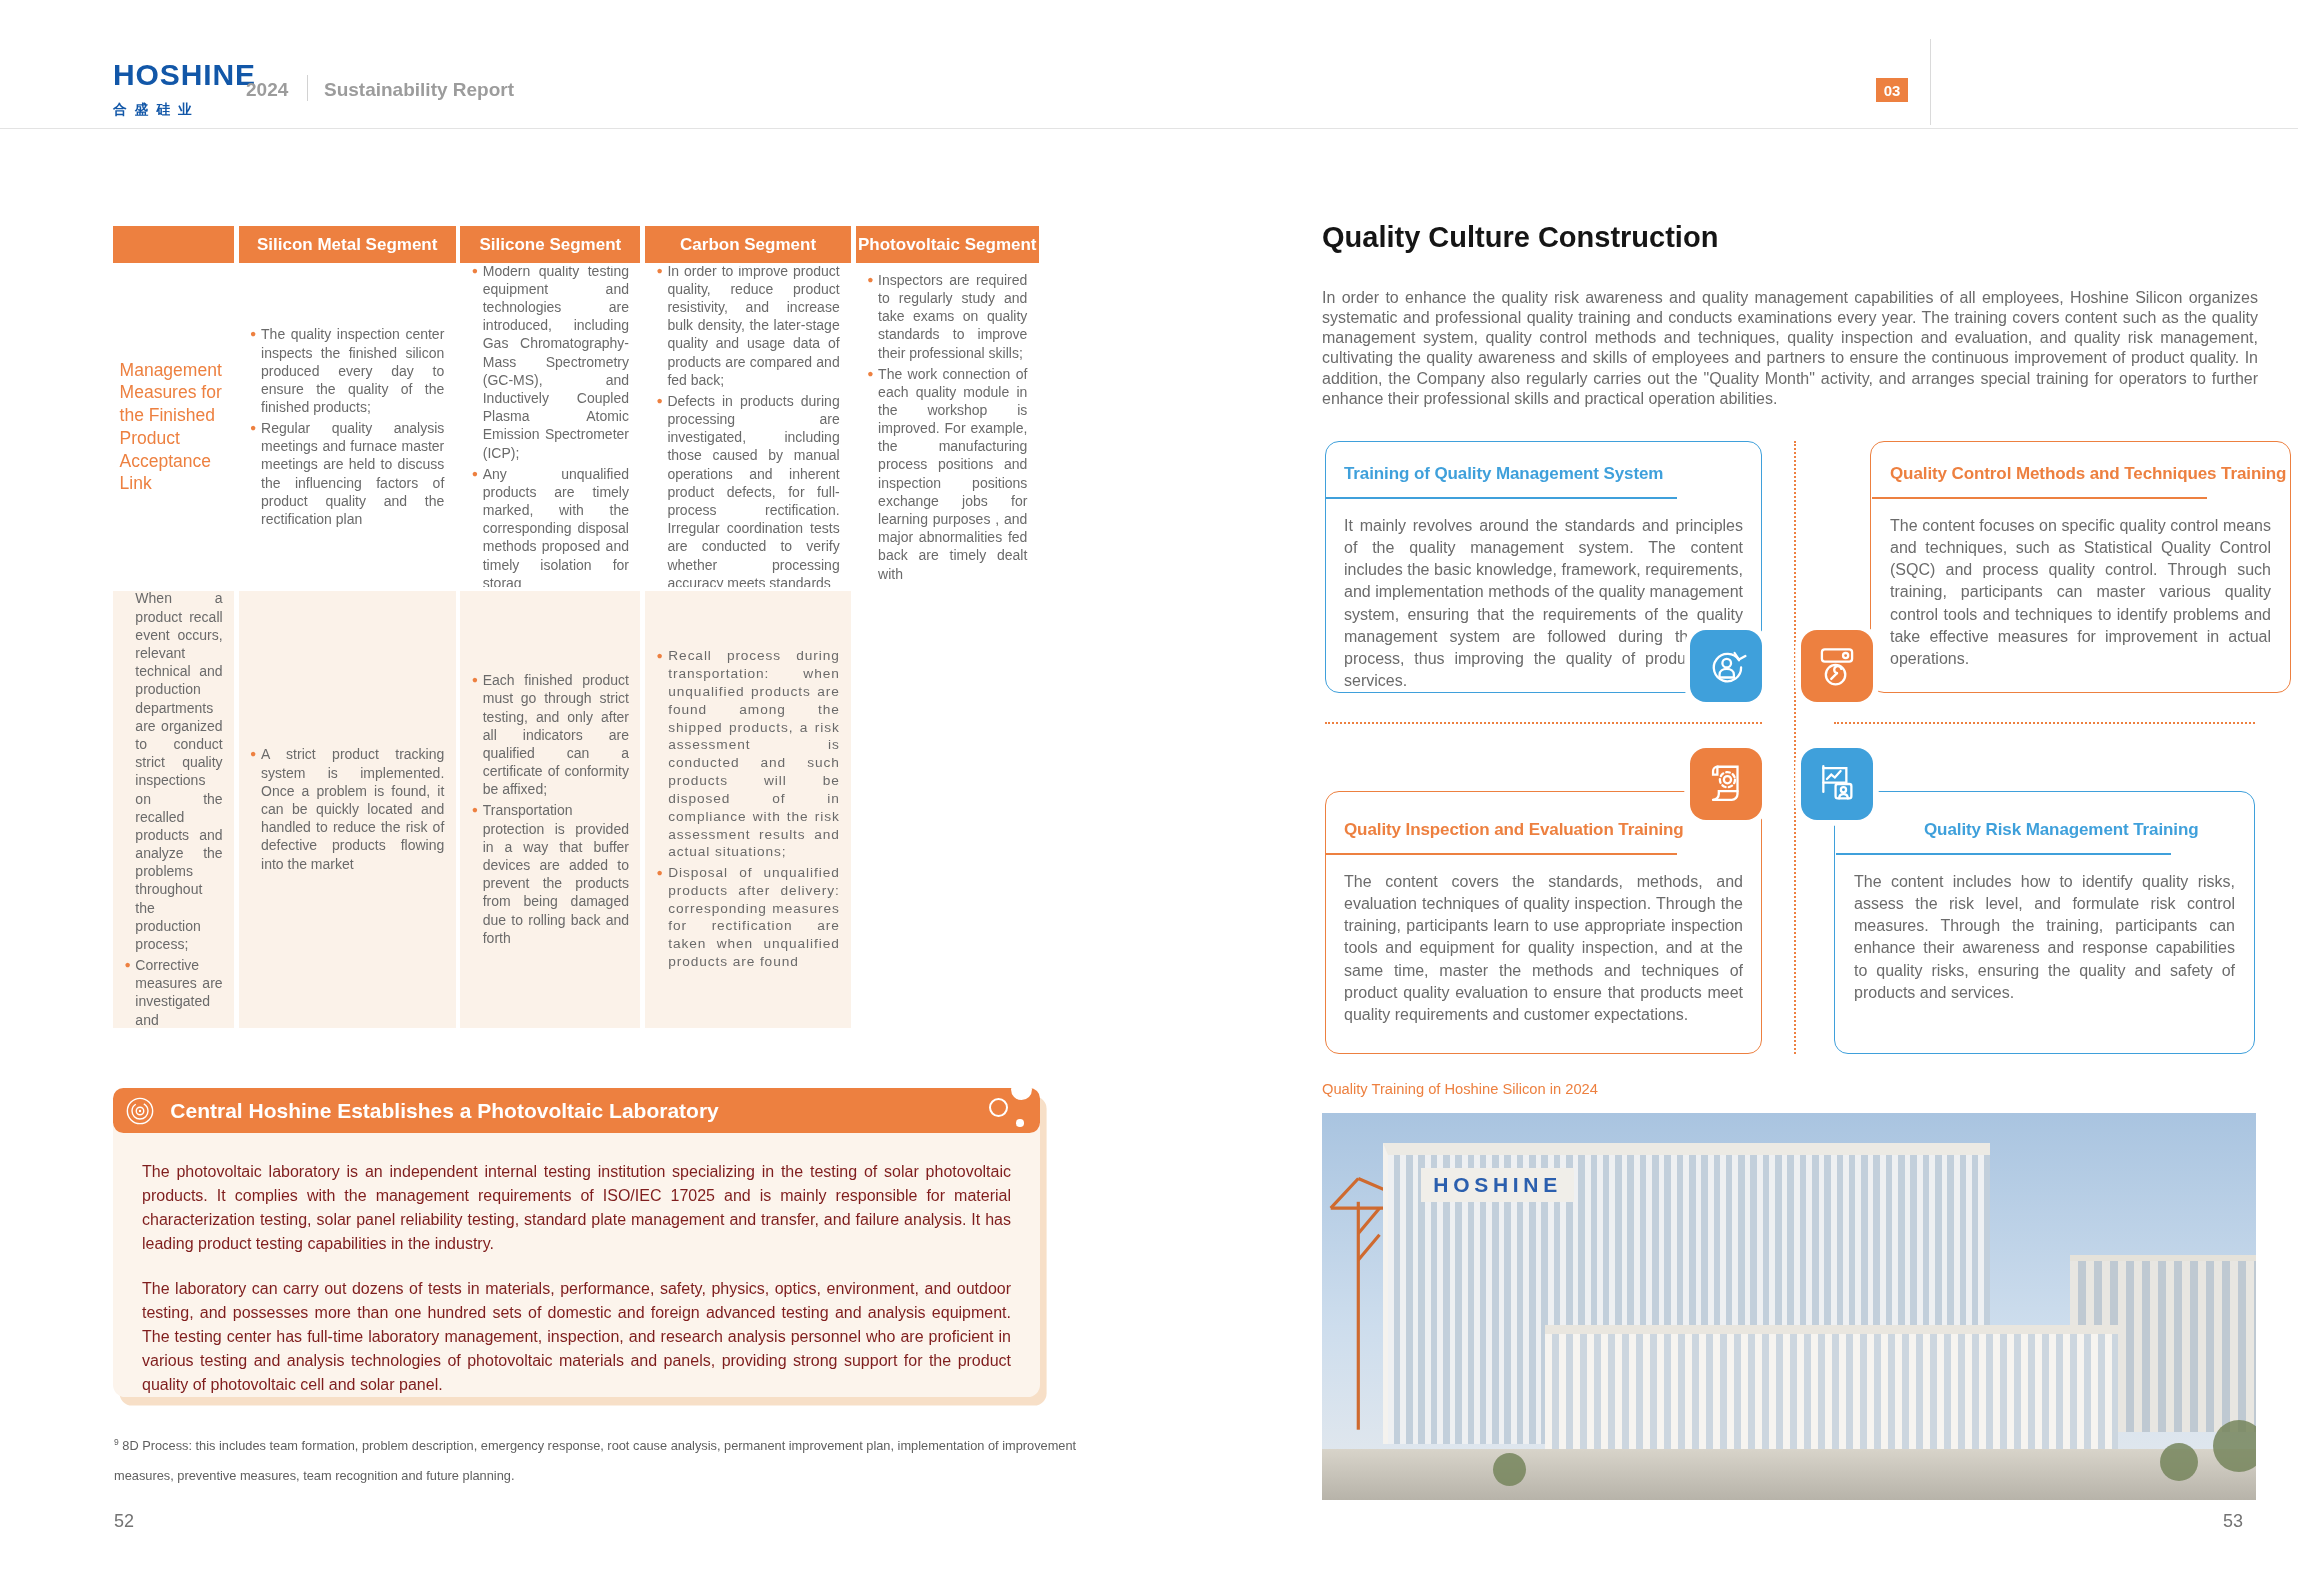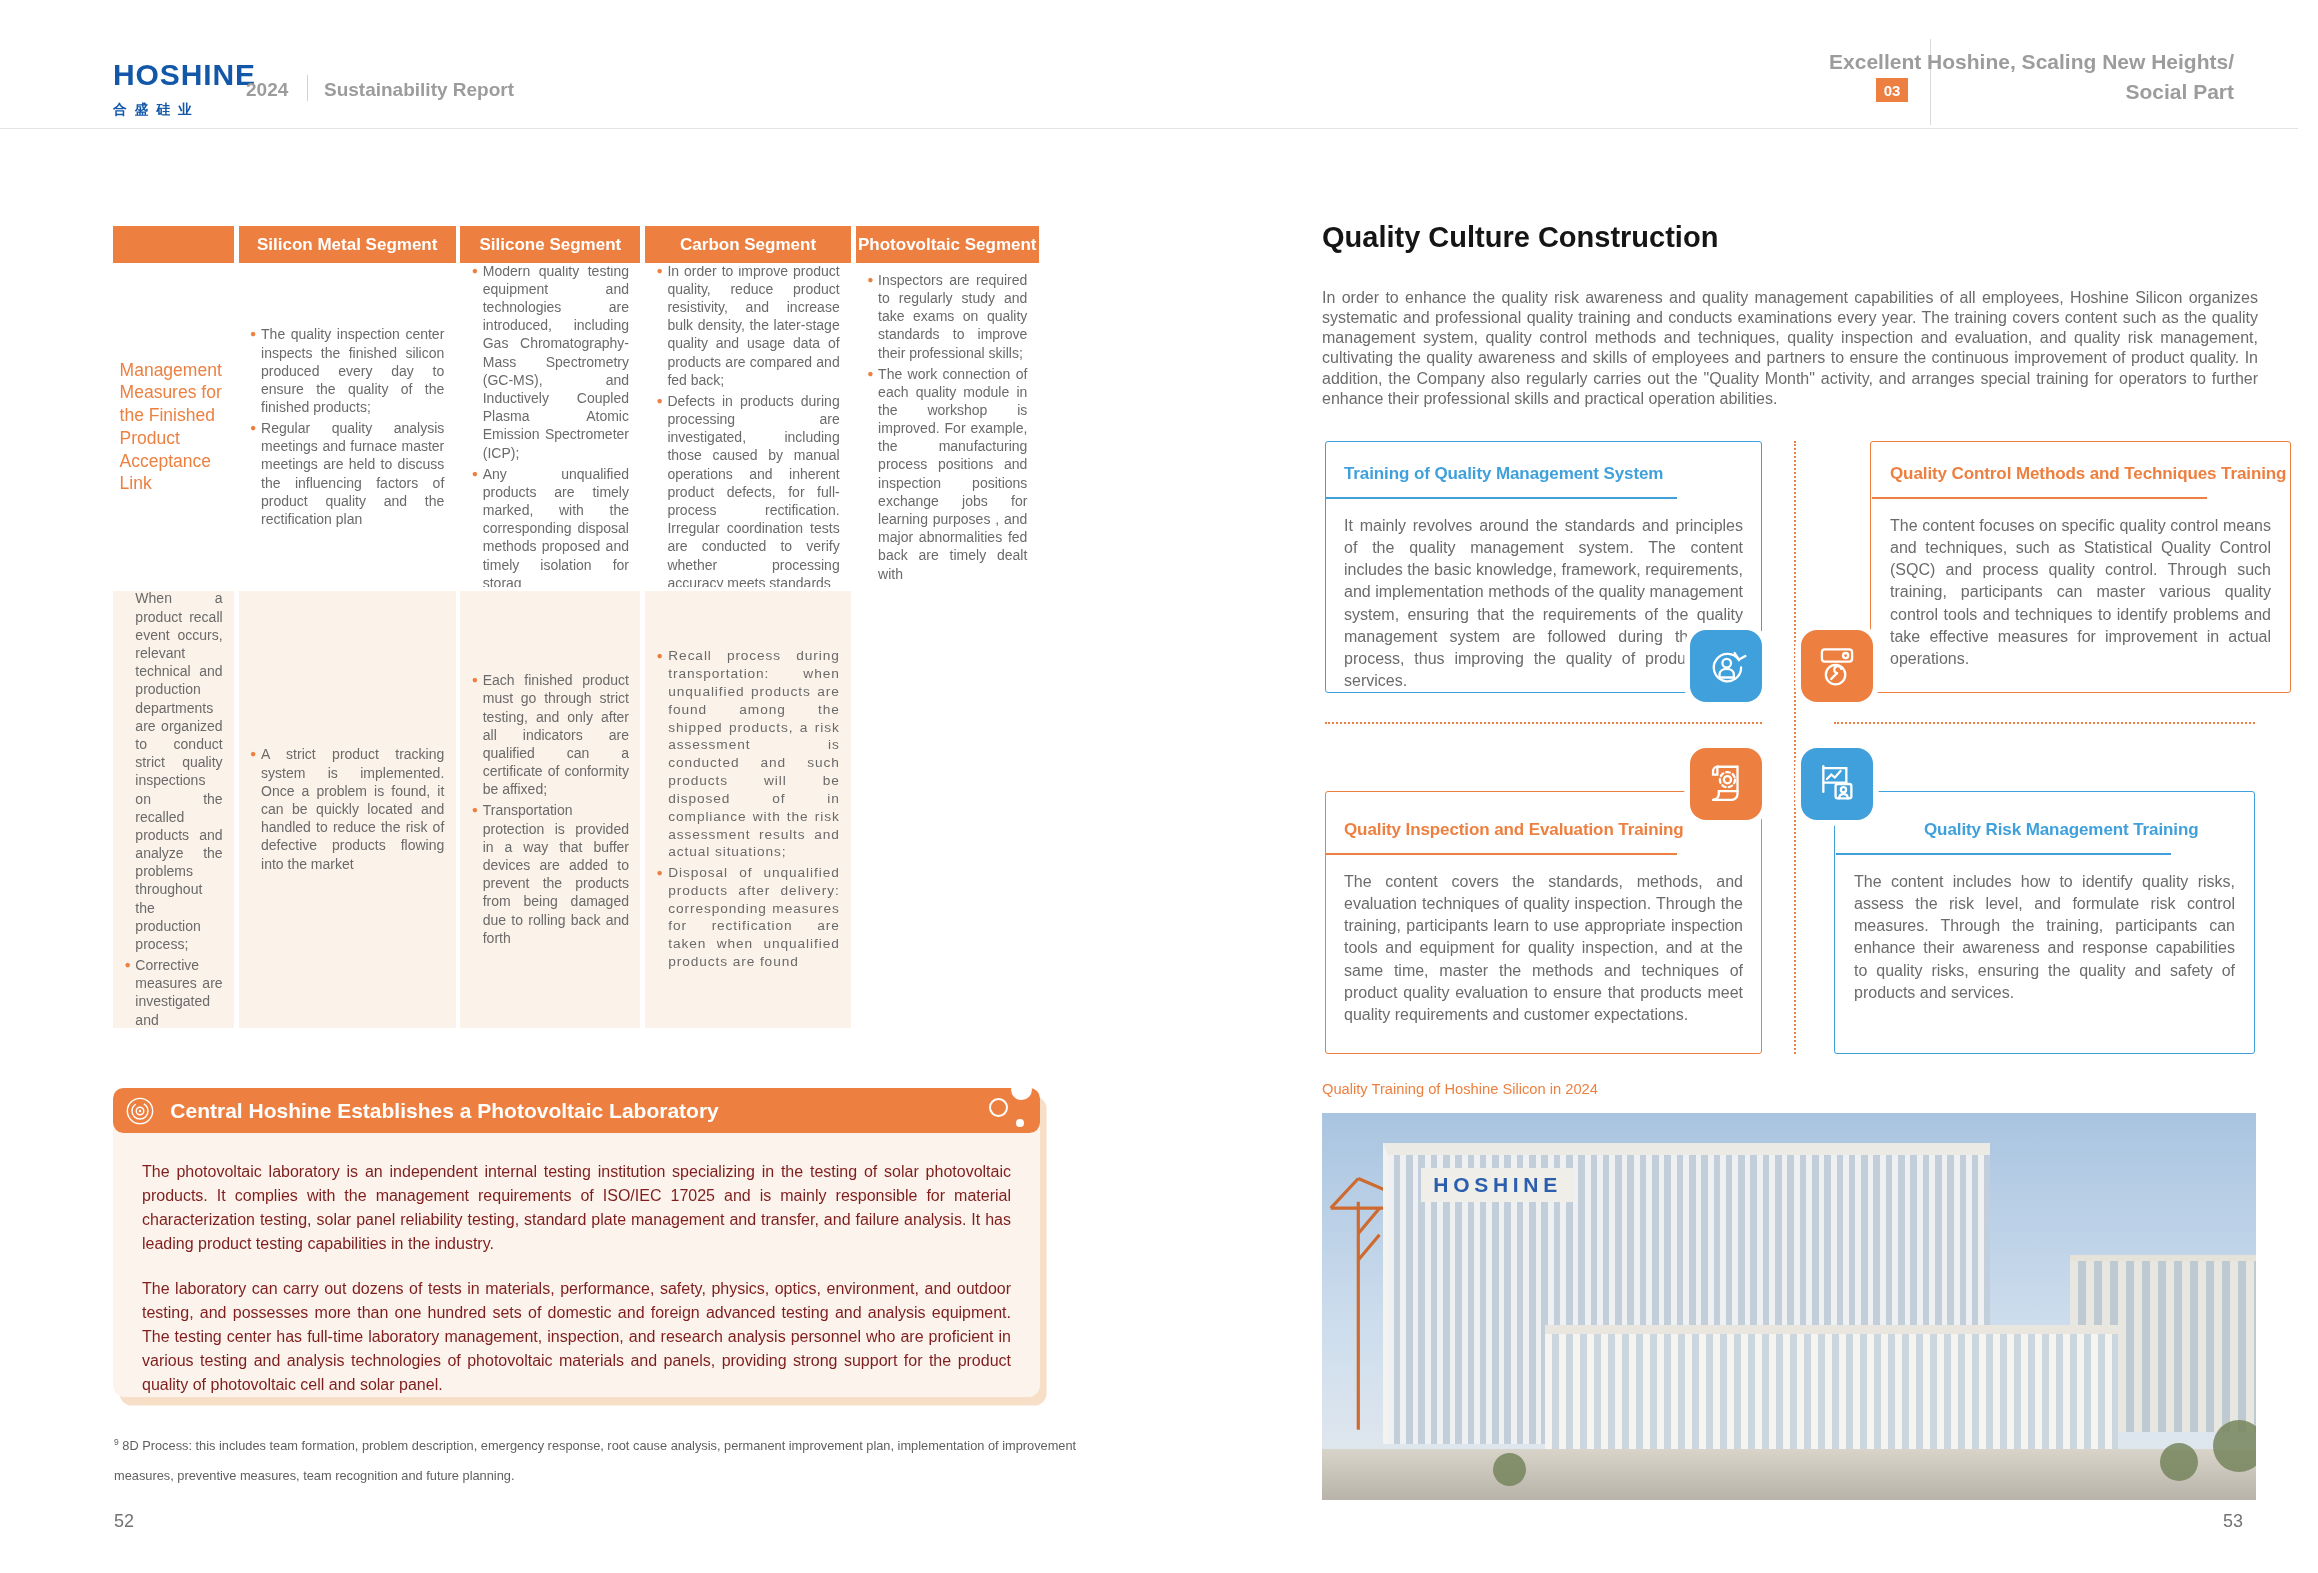--- a/index.html
+++ b/index.html
@@ -49,21 +49,21 @@
   .case-body p + p{margin-top:21px;}
   
   .footnote{position:absolute;left:114px;top:1431px;width:983px;font-size:12.8px;color:#5f5f5f;line-height:2.35;}
   .footnote sup{font-size:8.5px;}
   .pn{position:absolute;top:1511px;font-size:18px;color:#737373;}
   .pn-l{left:114px;} .pn-r{left:2223px;}
   
   .sec-title{position:absolute;left:1322px;top:221px;font-size:29px;font-weight:800;color:#151515;}
   .intro{position:absolute;left:1322px;width:936px;top:288px;font-size:16px;line-height:1.26;
          color:#6b6b6b;text-align:justify;}
-  .card{position:absolute;background:#fff;border-radius:3px;box-sizing:border-box;}
+  .card{position:absolute;background:#fff;border-radius:14px;box-sizing:border-box;}
   .c-blue{border:1.9px solid #3FA0DB;} .c-orange{border:1.9px solid #ED8040;}
   .c-blue .ctitle{color:#3FA0DB;} .c-orange .ctitle{color:#ED8040;}
   .c-blue .crule{background:#3FA0DB;} .c-orange .crule{background:#ED8040;}
   .card1{left:1325px;top:441px;width:437px;height:252px;padding:22px 18px;}
   .card2{left:1834px;top:441px;width:421px;height:252px;padding:22px 19px;margin-left:36px;}
   .card3{left:1325px;top:791px;width:437px;height:263px;padding:28px 18px;}
   .card4{left:1834px;top:791px;width:421px;height:263px;padding:28px 19px;}
   .ctitle{font-size:17px;font-weight:700;white-space:nowrap;letter-spacing:-0.1px;}
   .card4 .ctitle{padding-left:70px;}
   .crule{height:1.9px;margin:13.3px 0 16px -18px;width:88%;}
@@ -104,24 +104,20 @@
 
   <div class="logo">
     <div class="logo-en">HOSHINE</div>
     <div class="logo-cn">合盛硅业</div>
   </div>
   <div class="hdr-year">2024</div>
   <div class="hdr-sep"></div>
   <div class="hdr-report">Sustainability Report</div>
   <div class="badge">03</div>
   <div class="hdr-vline"></div>
-  <div class="chapter">
-    <div>Excellent Hoshine, Scaling New Heights/</div>
-    <div>Social Part</div>
-  </div>
   <div class="hdr-rule"></div>
 
   <div class="qtable">
       <div class="th"></div>
       <div class="th">Silicon Metal Segment</div>
       <div class="th">Silicone Segment</div>
       <div class="th">Carbon Segment</div>
       <div class="th">Photovoltaic Segment</div>
       <div class="label r0">Management Measures for the Finished Product Acceptance Link</div>
       <div class="cell r0">

